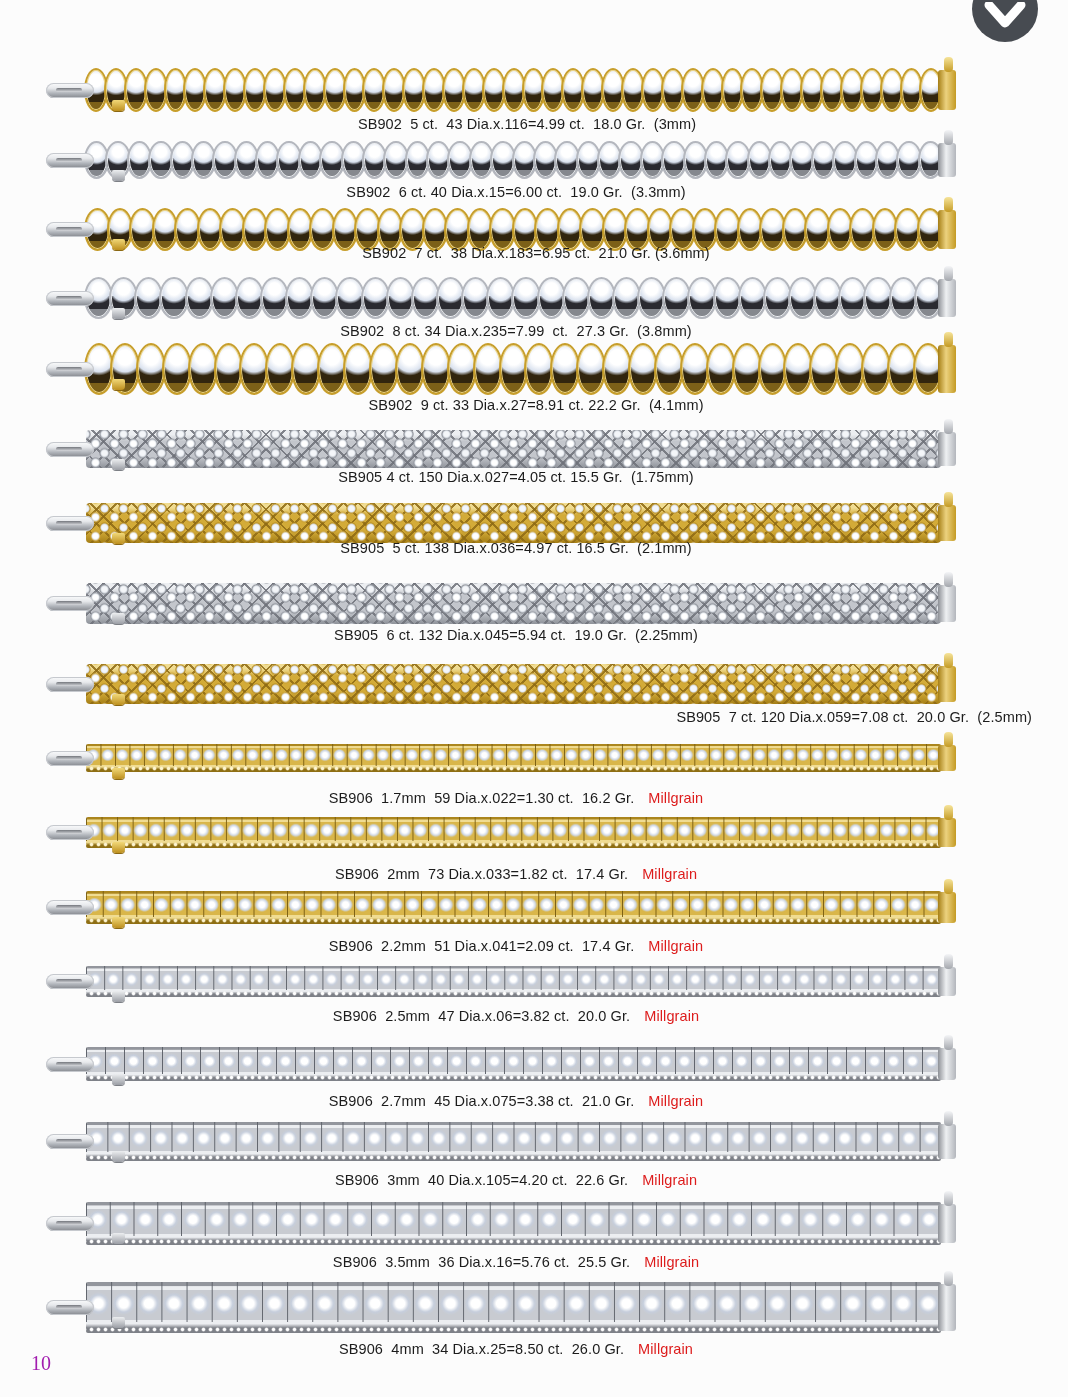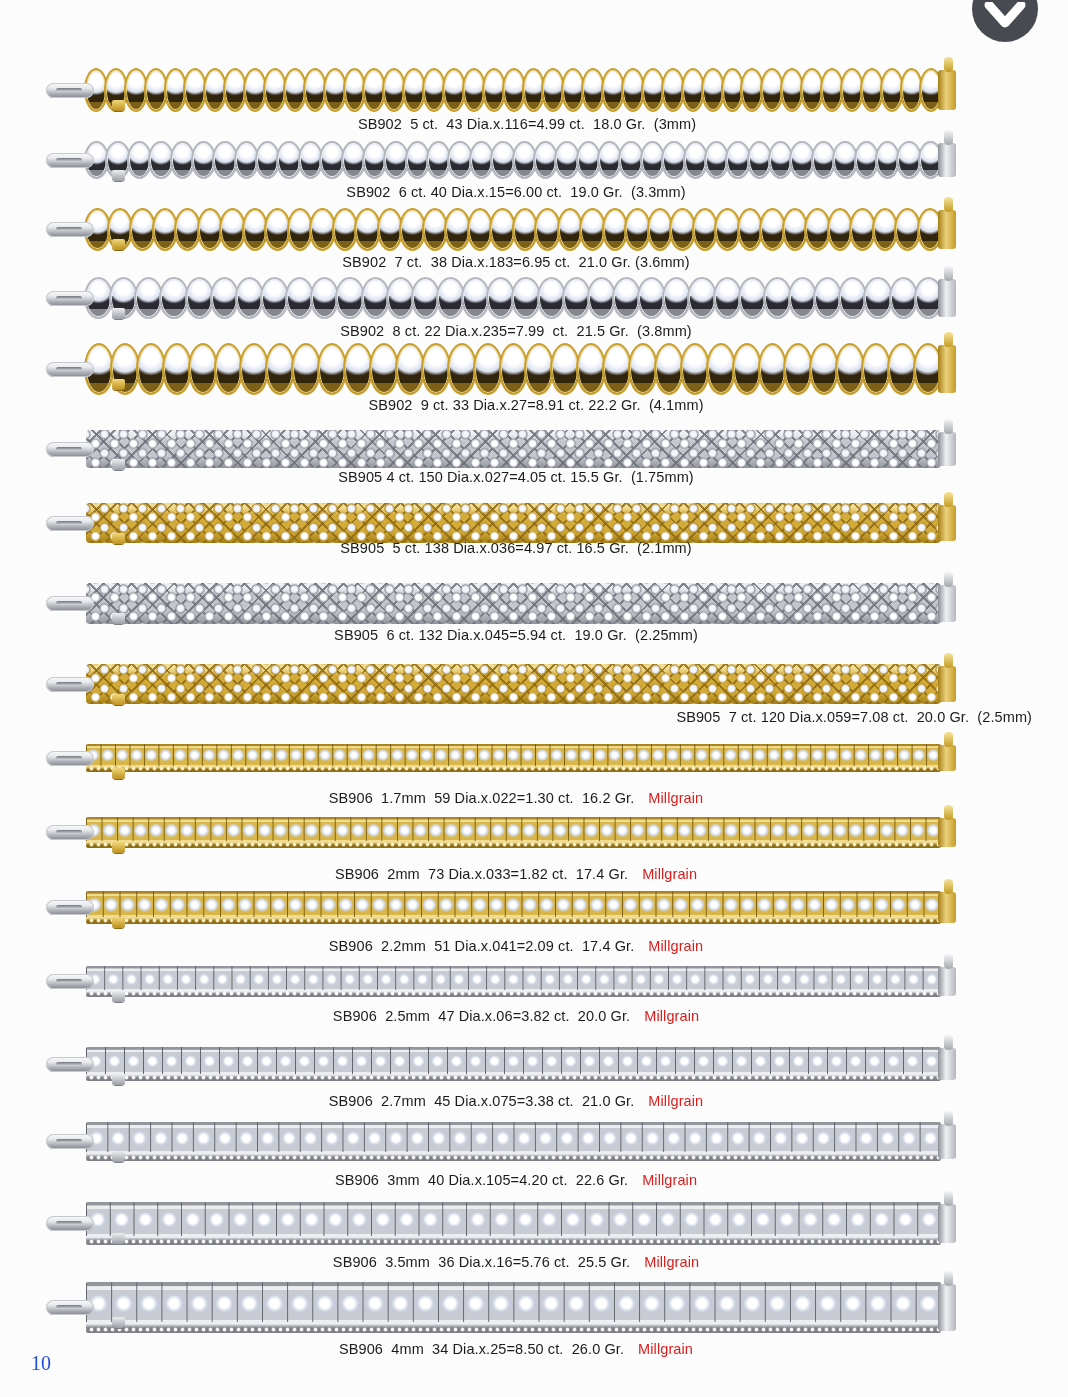--- a/index.html
+++ b/index.html
@@ -89,21 +89,21 @@
     background-position:0 38%, 0 0, 2px 100%, 0 0;
     background-repeat:repeat-x,repeat-x,repeat-x,no-repeat;}
   
   .caption{
     position:absolute;left:0;width:1032px;margin:0;text-align:center;
     font-size:14.5px;line-height:18px;color:#1c1c1c;white-space:pre;letter-spacing:.1px;}
   .cap-note{margin-left:14px;font-size:14.5px;}
   
   .pagenum{
     position:absolute;left:31px;top:1352px;font-family:"Liberation Serif",serif;
-    font-size:20px;color:#1d4ed8;}
+    font-size:20px;color:#a21caf;}
 </style>
 </head>
 <body>
 
 <div class="fab" id="fab" style="background: rgb(71, 75, 81);">
   <svg width="42" height="28" viewBox="0 0 42 28">
     <polyline points="5,3 21,21 37,3" fill="none" stroke="#ffffff" stroke-width="9" stroke-linecap="round" stroke-linejoin="round"></polyline>
   </svg>
 </div>
 
@@ -255,21 +255,21 @@
           <div class="link"></div>
           <div class="link"></div>
           <div class="link"></div>
           <div class="link"></div>
           <div class="link"></div>
           <div class="link"></div>
           <div class="link"></div>
         </div>
       <div class="endcap"></div>
     </div>
-    <p class="caption" style="top: 45px;"><span class="cap-text">SB902  7 ct.  38 Dia.x.183=6.95 ct.  21.0 Gr. (3.6mm)</span></p>
+    <p class="caption" style="top: 36px; padding-left: 20px;"><span class="cap-text">SB902  7 ct.  38 Dia.x.183=6.95 ct.  21.0 Gr. (3.6mm)</span></p>
   </section>
 
   <section class="row m-white s-oval" style="top: 277px;">
     <div class="strip" style="height: 42px;">
       <div class="clasp">
           <span class="tag"></span>
         </div>
       <div class="band">
           <div class="link"></div>
           <div class="link"></div>
@@ -301,21 +301,21 @@
           <div class="link"></div>
           <div class="link"></div>
           <div class="link"></div>
           <div class="link"></div>
           <div class="link"></div>
           <div class="link"></div>
           <div class="link"></div>
         </div>
       <div class="endcap"></div>
     </div>
-    <p class="caption" style="top: 45px;"><span class="cap-text">SB902  8 ct. 22 Dia.x.235=7.99  ct.  21.5 Gr.  (3.8mm)</span></p>
+    <p class="caption" style="top: 45px;"><span class="cap-text">SB902  8 ct. 34 Dia.x.235=7.99  ct.  27.3 Gr.  (3.8mm)</span></p>
   </section>
 
   <section class="row m-gold s-oval" style="top: 343px;">
     <div class="strip" style="height: 52px;">
       <div class="clasp">
           <span class="tag"></span>
         </div>
       <div class="band">
           <div class="link"></div>
           <div class="link"></div>

